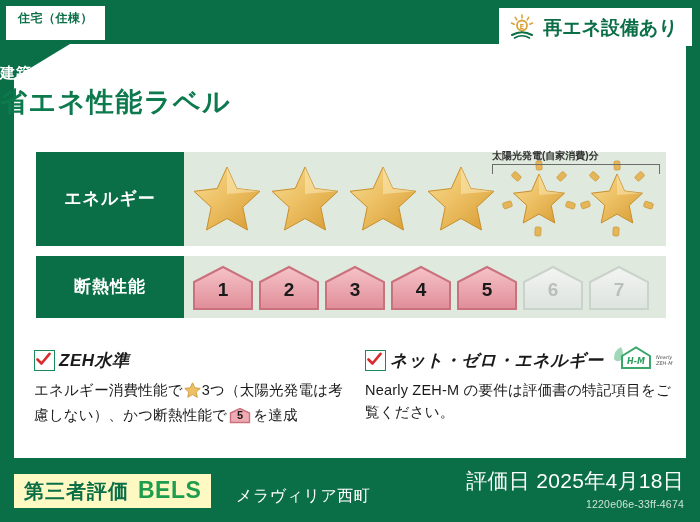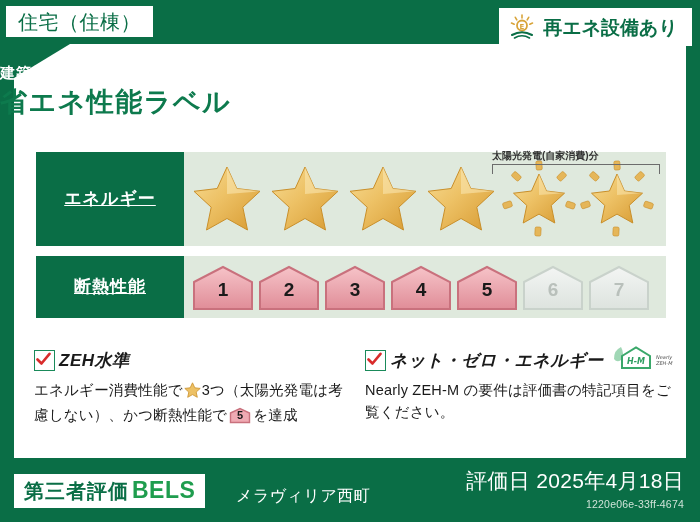--- a/index.html
+++ b/index.html
@@ -10,22 +10,22 @@
   }
   #label-root{
     position:relative;width:700px;height:522px;
     background:#0a6e46;
   }
 
   
   .cat-tag{
     position:absolute;left:6px;top:6px;
     background:#ffffff;
-    padding:6px 12px 5px 12px;
-    color:#0a6e46;font-weight:normal;font-size:20px;
+    padding:6px 12px 16px 12px;
+    color:#0a6e46;font-weight:bold;font-size:12px;
     letter-spacing:0.5px;line-height:1;
     z-index:6;
   }
 
   
   .reneq-badge{
     position:absolute;right:8px;top:8px;
     background:#ffffff;
     display:flex;align-items:center;gap:8px;
     padding:6px 14px 6px 10px;
@@ -63,21 +63,20 @@
   
   .rows{
     position:absolute;left:36px;top:152px;width:630px;z-index:4;
   }
   .rrow{display:flex;align-items:stretch;margin-bottom:10px;}
   .rrow .rlabel{
     width:148px;background:#0a6e46;color:#ffffff;
     display:flex;flex-direction:column;align-items:center;justify-content:center;
     font-weight:bold;font-size:17px;line-height:1.35;letter-spacing:1px;
     flex:0 0 148px;
-    text-decoration:underline;
   }
   .rrow .rbody{
     flex:1;background:#dfe9dd;position:relative;
   }
 
   
   .rrow.energy .rlabel{height:94px;}
   .rrow.energy .rbody{height:94px;}
   .stars-wrap{
     position:absolute;inset:0;
@@ -145,22 +144,22 @@
   .inline-house svg{position:absolute;left:0;top:0;}
   .inline-house span{
     position:absolute;left:0;right:0;top:3px;text-align:center;
     font-size:11px;font-weight:bold;color:#1a1a1a;line-height:1;
   }
 
   
   .footer{position:absolute;left:0;right:0;bottom:0;height:62px;z-index:5;}
   .bels-box{
     position:absolute;left:14px;bottom:14px;
-    background:#ffffff;padding:5px 10px 6px 10px;
-    display:flex;align-items:center;gap:3px;
+    background:#fef9c3;padding:5px 10px 6px 10px;
+    display:flex;align-items:center;gap:9px;
   }
   .bels-box .b1{color:#0a6e46;font-weight:bold;font-size:20px;line-height:1;letter-spacing:1px;}
   .bels-box .b2{color:#1f9d4e;font-weight:bold;font-size:23px;line-height:1;letter-spacing:0.5px;}
   .proj-name{
     position:absolute;left:236px;bottom:18px;
     color:#ffffff;font-size:16px;line-height:1;letter-spacing:0.5px;
   }
   .eval-date{
     position:absolute;right:16px;bottom:31px;
     color:#ffffff;font-size:21px;line-height:1;letter-spacing:0.3px;

